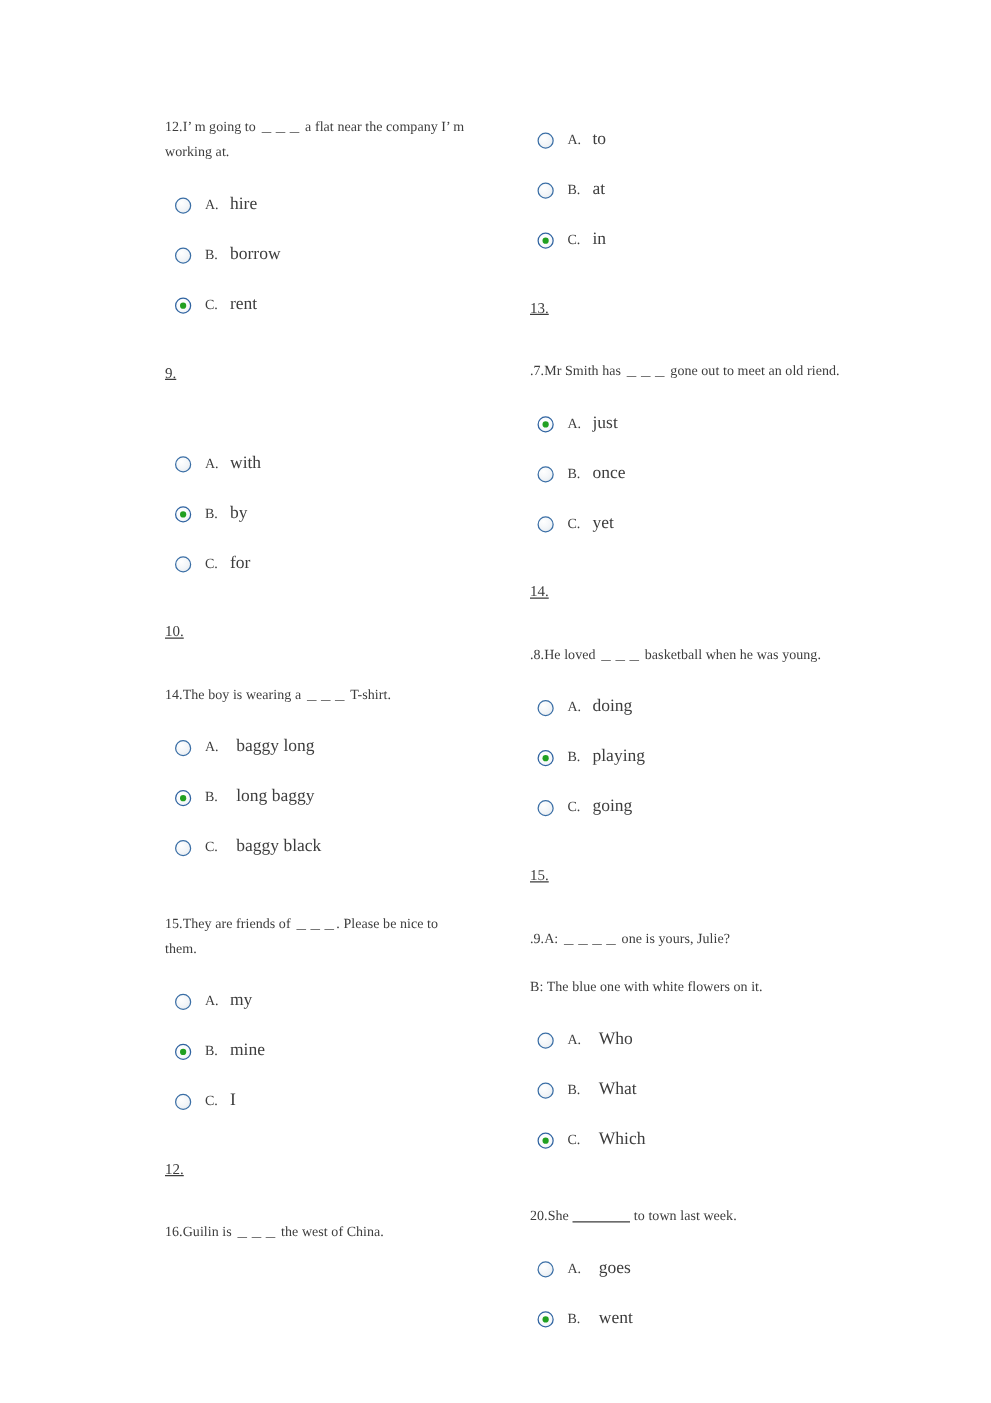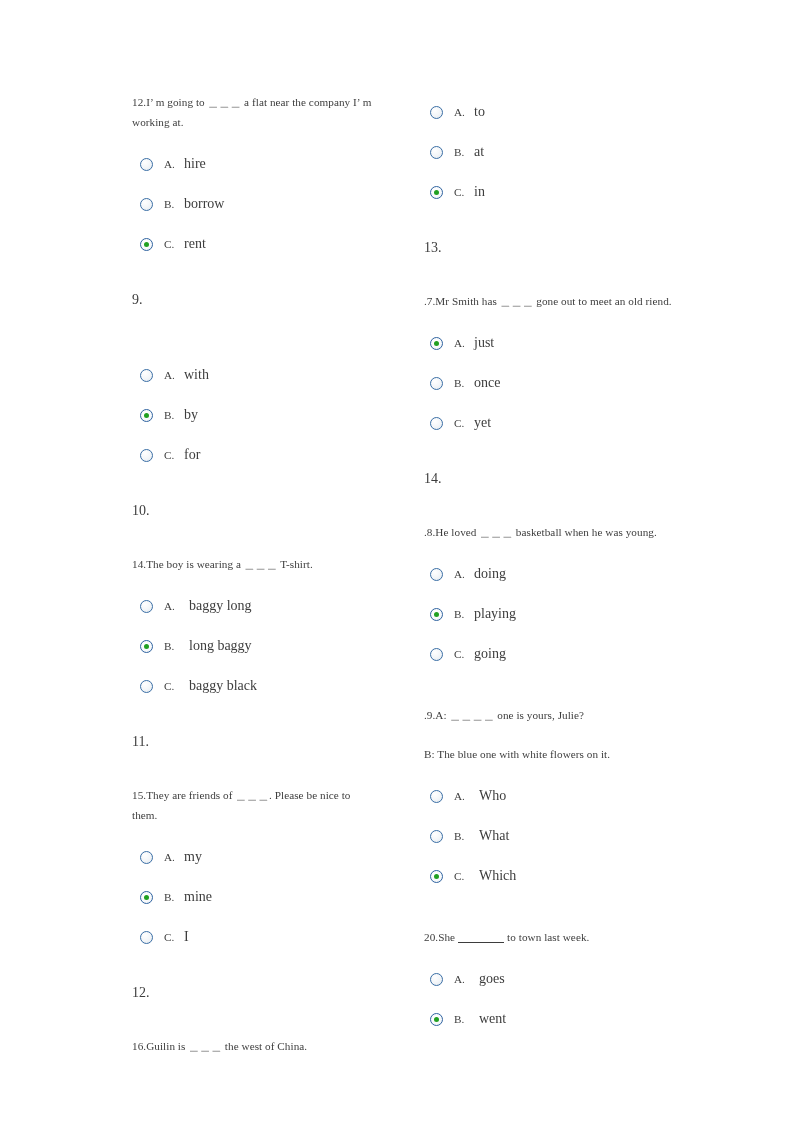--- a/index.html
+++ b/index.html
@@ -41,23 +41,24 @@
     letter-spacing: 0.05px;
     margin: 0 0 0 0;
     text-align: left;
   }
   .block { margin-bottom: 0; }
 
   .spacer-sm { height: 12px; }
   .spacer-md { height: 19px; }
 
   .marker {
-    font-size: 14px;
+    font-size: 12px;
     line-height: 20px;
     color: #3d3d3d;
+    text-decoration: underline;
   }
 
   
   .option {
     display: flex;
     align-items: center;
     height: 40px;
     padding-left: 8px;
     box-sizing: border-box;
   }
@@ -181,21 +182,20 @@
         <span class="opt-label wide">long baggy</span>
       </div>
       <div class="option">
         <span class="radio"></span>
         <span class="opt-letter">C.</span>
         <span class="opt-label wide">baggy black</span>
       </div>
     </div>
 
     <div class="spacer-sm"></div>
-    <p class="marker">11.</p>
     <div class="spacer-md"></div>
 
     <div class="block">
       <p class="qtext">15.They are friends of ＿＿＿. Please be nice to them.</p>
       <div class="spacer-sm"></div>
       <div class="option">
         <span class="radio"></span>
         <span class="opt-letter">A.</span>
         <span class="opt-label">my</span>
       </div>
@@ -283,20 +283,21 @@
         <span class="opt-label">playing</span>
       </div>
       <div class="option ind">
         <span class="radio"></span>
         <span class="opt-letter">C.</span>
         <span class="opt-label">going</span>
       </div>
     </div>
 
     <div class="spacer-sm"></div>
+    <p class="marker">15.</p>
     <div class="spacer-md"></div>
 
     <div class="block">
       <p class="qtext">.9.A: ＿＿＿＿ one is yours, Julie?</p>
       <div class="spacer-md"></div>
       <p class="qtext">B: The blue one with white flowers on it.</p>
       <div class="spacer-sm"></div>
       <div class="option ind">
         <span class="radio"></span>
         <span class="opt-letter">A.</span>

